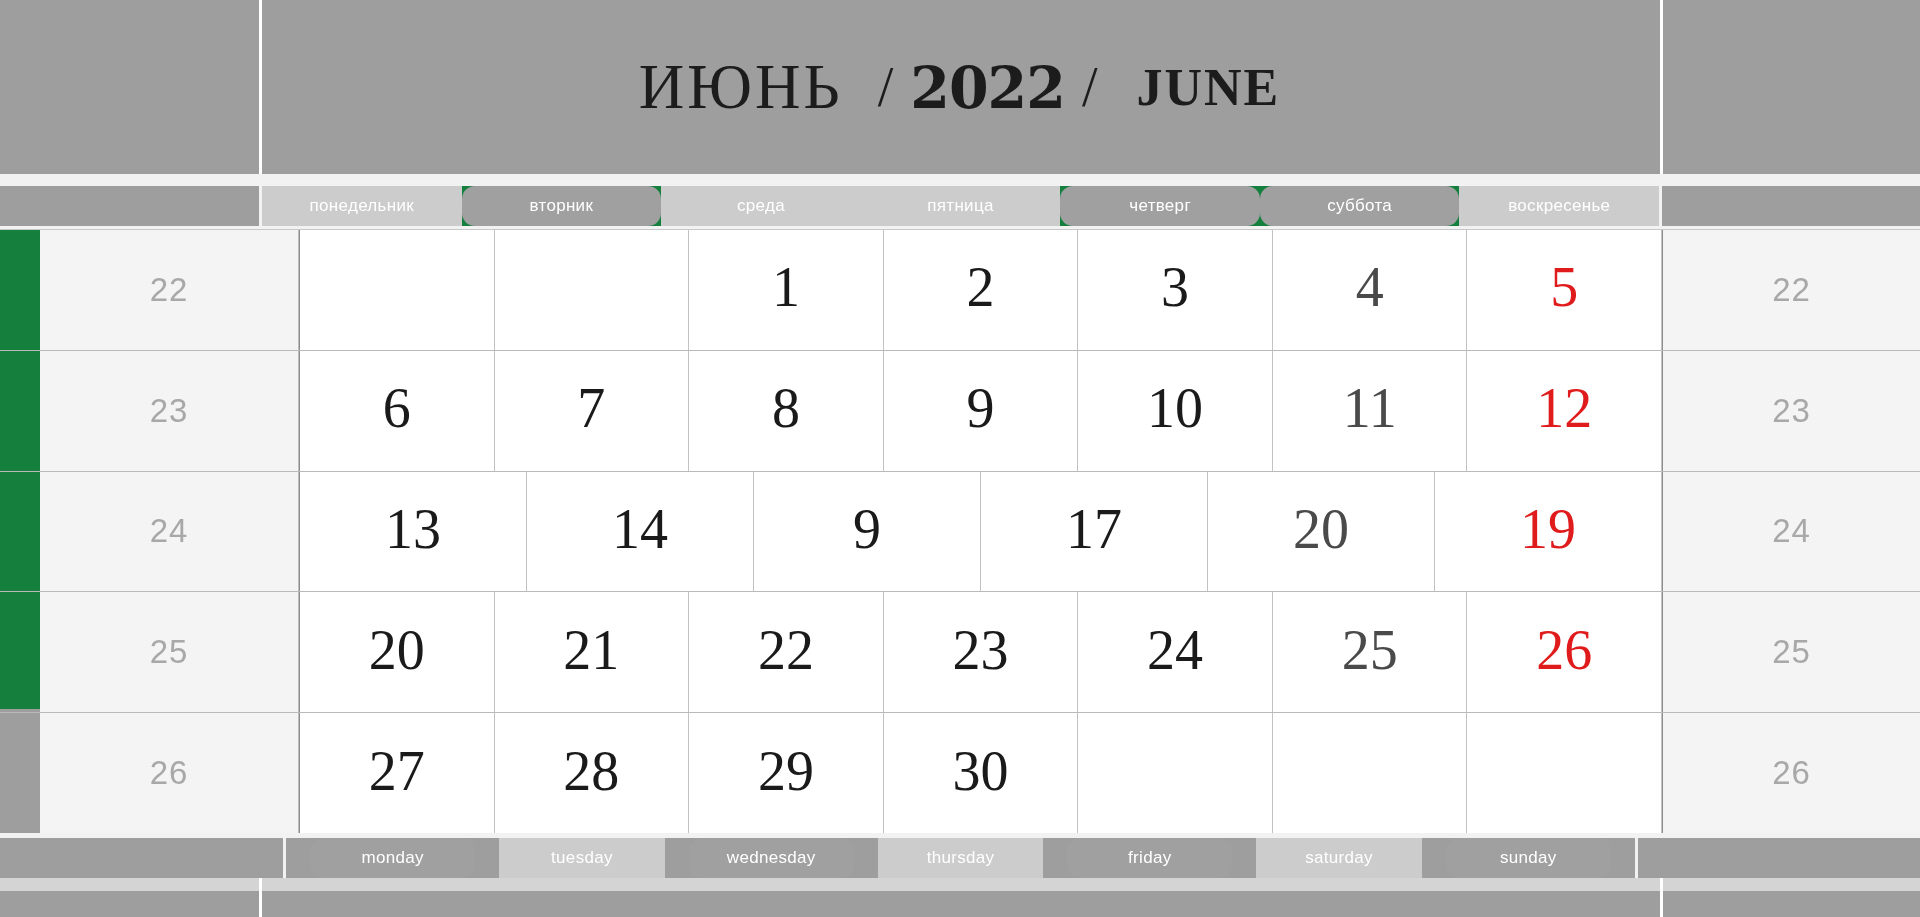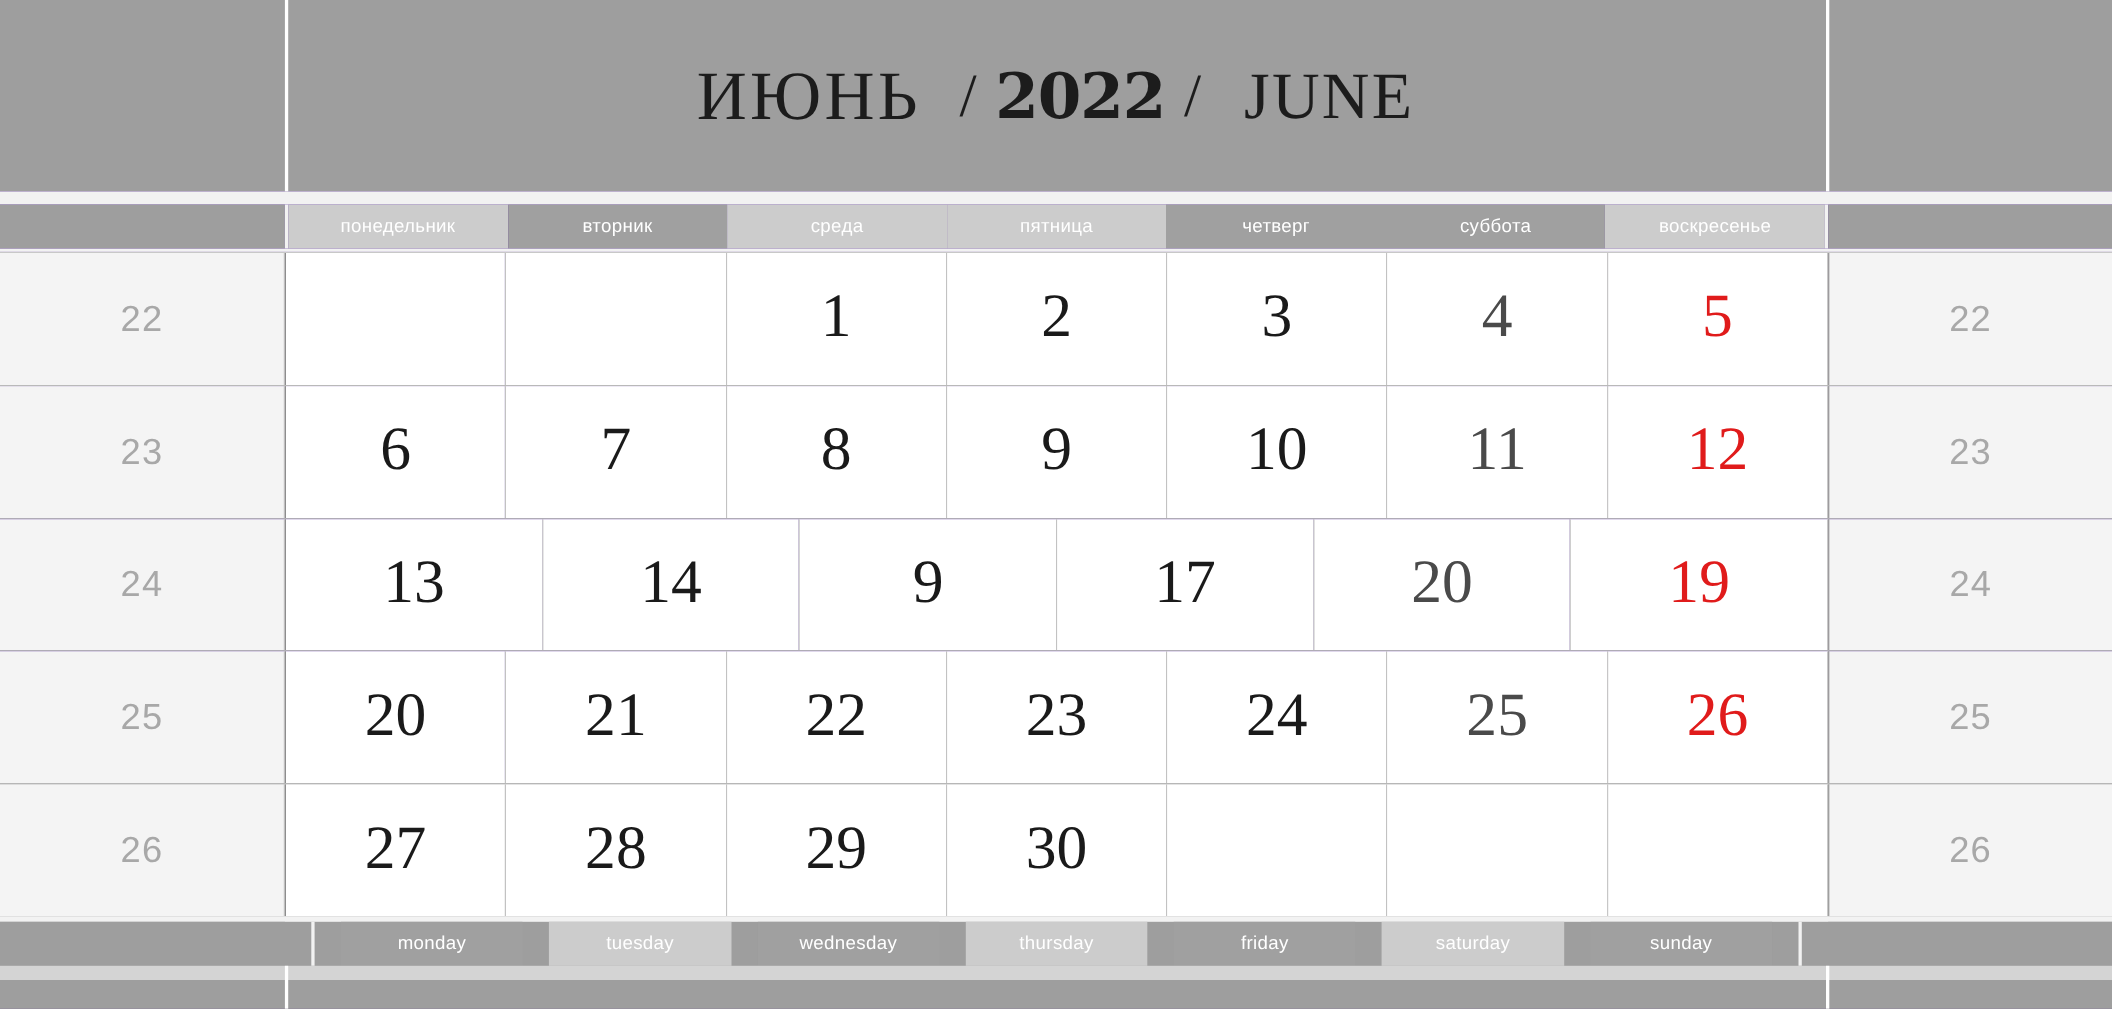--- a/index.html
+++ b/index.html
@@ -6,21 +6,21 @@
   body{
     width:1920px;height:917px;overflow:hidden;
     background:#9e9e9e;
     font-family:"Liberation Sans", sans-serif;
     -webkit-font-smoothing:antialiased;
   }
 
   .calendar{
     position:relative;
     width:1920px;height:709px;
-    background:#4c1d95;
+    background:#15803d;
     box-sizing:border-box;
   }
 
   
   .title-band{
     position:absolute;left:0;top:0;width:1920px;height:174px;
     background:#9e9e9e;
   }
   .title-divider{
     position:absolute;top:0;width:3px;height:174px;background:#ffffff;
@@ -34,21 +34,21 @@
     font-family:"Liberation Serif", serif;
     color:#1c1c1c;
     white-space:nowrap;
   }
   .title-month{font-size:63px;letter-spacing:3px;font-weight:400;}
   .title-slash{font-size:56px;font-weight:400;margin:0 17px;}
   .title-year{
     font-size:57px;font-weight:bold;letter-spacing:-1px;
     font-family:"DejaVu Serif", serif;
   }
-  .title-month-en{font-size:60px;letter-spacing:2px;font-weight:400;margin-left:4px;}
+  .title-month-en{font-size:52px;letter-spacing:2px;font-weight:700;margin-left:4px;}
   .sp{display:inline-block;width:18px;}
 
   
   .strip-under-title{
     position:absolute;left:0;top:174px;width:1920px;height:12px;
     background:#f2f2f2;
   }
 
   
   .wd-band{
@@ -63,39 +63,40 @@
   .wd-side.left{width:259px;}
   .wd-side.right{width:258px;}
   .wd-gap{width:3px;height:40px;background:#f2f2f2;}
   .wd-cell{
     height:40px;
     display:flex;align-items:center;justify-content:center;
     color:#ffffff;font-size:17px;letter-spacing:.3px;
     font-family:"Liberation Sans", sans-serif;
   }
   .wd-cell.light{background:#cccccc;}
-  .wd-cell.dark{background:#a0a0a0;}
+  .wd-cell.dark{background:#a0a0a0;border-radius:13px;}
 
   
   .wd-underline{
     position:absolute;left:0;top:226px;width:1920px;height:3px;background:#f2f2f2;
   }
   .wd-overline-footer{
     position:absolute;left:0;top:833px;width:1920px;height:5px;background:#f2f2f2;
   }
 
   
   .grid{
     position:absolute;left:0;top:229px;width:1920px;height:604px;
     display:flex;flex-direction:column;
   }
   .grid-row{
     display:flex;flex:1 1 0;min-height:0;
     border-top:1px solid #b9b9b9;
     box-sizing:border-box;
+    padding-left:40px;
   }
   .grid-row:first-child{border-top:1px solid #c8c8c8;}
 
   .cell{
     box-sizing:border-box;
     display:flex;align-items:center;justify-content:center;
     border-left:1px solid #c2c2c2;
     background:#ffffff;
   }
   .cell.weeknum{

